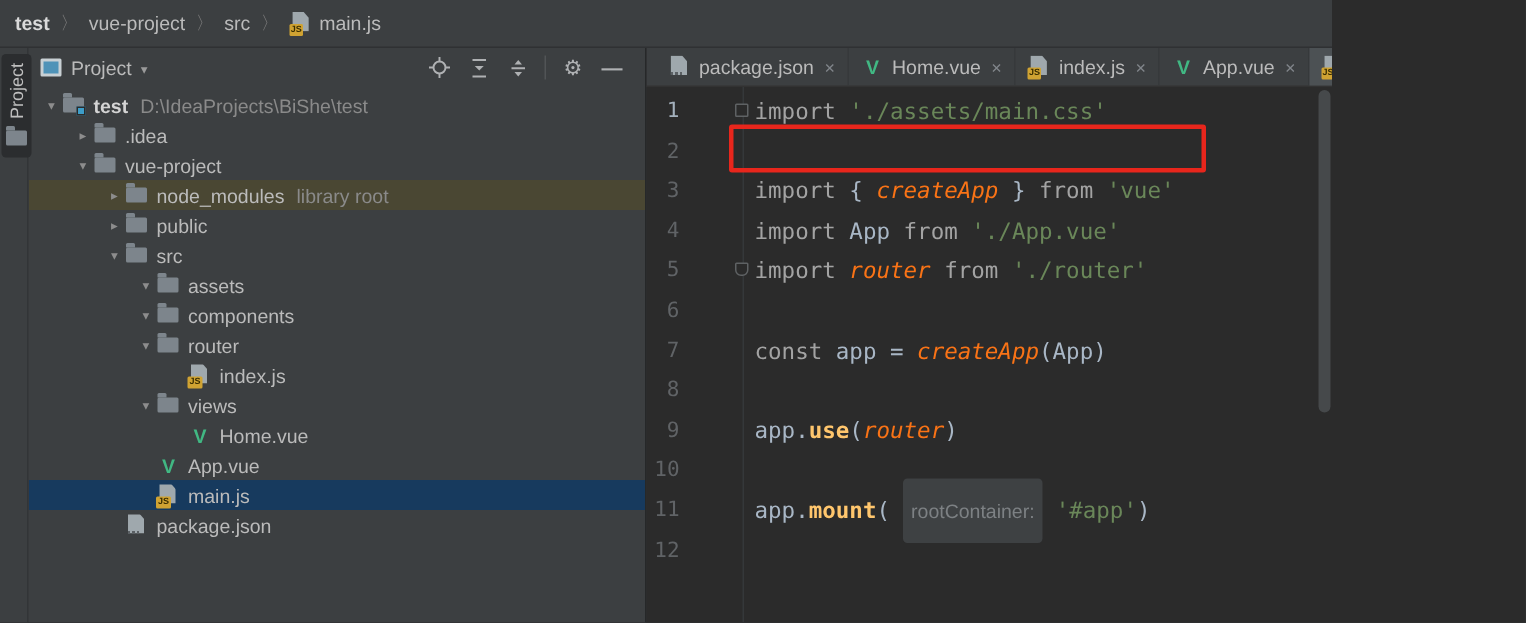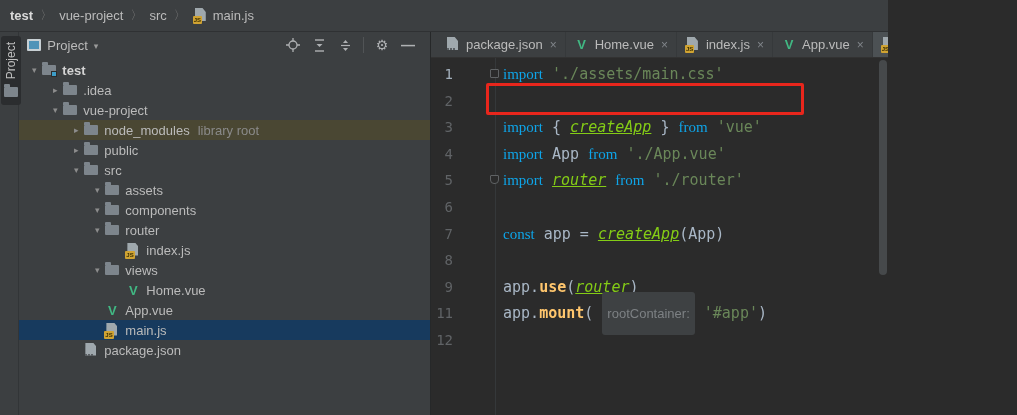--- a/index.html
+++ b/index.html
@@ -83,23 +83,23 @@
                  font-family:"DejaVu Sans Mono", monospace; font-size:15px; padding-top:3px; }
   .gutter-sep { position:absolute; left:64px; top:0; bottom:0; width:1px; background:#35383a; }
   .code-line { position:relative; height:26.6px; line-height:26.6px; padding-left:72px;
                white-space:pre; color:#a9b7c6; }
   .lnum { position:absolute; left:0; top:0; width:22px; text-align:right; color:#606366;
           font-size:14px; cursor:pointer; }
   .code-line.active-line .lnum { color:#a4b1bd; }
   .fold-mark { position:absolute; left:59px; top:8px; width:9px; height:9px;
                border:1px solid #5f6264; background:#2b2b2b; border-radius:1px; }
   .fold-mark.end { border-radius:1px 1px 4px 4px; }
-  .tk-kw { color:#0ea5e9;font-family:Liberation Serif, serif; }
+  .tk-kw { color:#a3a3a3; }
   .tk-str { color:#6a8759; }
-  .tk-pi { color:#84cc16; font-style:italic;text-decoration:underline; }
+  .tk-pi { color:#f97316; font-style:italic; }
   .tk-fn { color:#ffc66d; font-weight:bold;text-align:center; }
   .tk-pl { color:#a9b7c6; }
   .tk-hint { background:#3e4143; color:#7d8184; border-radius:3px; padding:14px 5px;
              font-size:13px; font-family:"Liberation Sans", sans-serif; }
 
   .scroll-thumb { position:absolute; right:1px; top:2px; width:8px; height:215px;
                   background:#46494b; border-radius:4px; }
 
   
   .red-box { position:absolute; left:55px; top:25px; width:318px; height:32px;
@@ -186,20 +186,21 @@
       <div class="tree" id="tree">
           <div class="tree-row">
             <span style="display: inline-block; width: 8px;"></span>
             <span class="chev">▾</span>
             <span class="icon">
               <span class="fold-folder">
                 <span class="root-badge"></span>
               </span>
             </span>
             <span class="tree-label bold">test</span>
+            <span class="tree-suffix">D:\IdeaProjects\BiShe\test</span>
           </div>
           <div class="tree-row">
             <span style="display: inline-block; width: 29px;"></span>
             <span class="chev">▸</span>
             <span class="icon">
               <span class="fold-folder"></span>
             </span>
             <span class="tree-label">.idea</span>
           </div>
           <div class="tree-row">
@@ -359,20 +360,21 @@
         <div id="code">
             <div class="code-line active-line"><span class="lnum">1</span><span class="fold-mark"></span><span class="tk-kw">import</span><span class="tk-pl"> </span><span class="tk-str">'./assets/main.css'</span></div>
             <div class="code-line"><span class="lnum">2</span></div>
             <div class="code-line"><span class="lnum">3</span><span class="tk-kw">import</span><span class="tk-pl"> { </span><span class="tk-pi">createApp</span><span class="tk-pl"> } </span><span class="tk-kw">from</span><span class="tk-pl"> </span><span class="tk-str">'vue'</span></div>
             <div class="code-line"><span class="lnum">4</span><span class="tk-kw">import</span><span class="tk-pl"> App </span><span class="tk-kw">from</span><span class="tk-pl"> </span><span class="tk-str">'./App.vue'</span></div>
             <div class="code-line"><span class="lnum">5</span><span class="fold-mark end"></span><span class="tk-kw">import</span><span class="tk-pl"> </span><span class="tk-pi">router</span><span class="tk-pl"> </span><span class="tk-kw">from</span><span class="tk-pl"> </span><span class="tk-str">'./router'</span></div>
             <div class="code-line"><span class="lnum">6</span></div>
             <div class="code-line"><span class="lnum">7</span><span class="tk-kw">const</span><span class="tk-pl"> app = </span><span class="tk-pi">createApp</span><span class="tk-pl">(App)</span></div>
             <div class="code-line"><span class="lnum">8</span></div>
             <div class="code-line"><span class="lnum">9</span><span class="tk-pl">app.</span><span class="tk-fn">use</span><span class="tk-pl">(</span><span class="tk-pi">router</span><span class="tk-pl">)</span></div>
+            <div class="code-line"><span class="lnum">10</span></div>
             <div class="code-line"><span class="lnum">11</span><span class="tk-pl">app.</span><span class="tk-fn">mount</span><span class="tk-pl">( </span><span class="tk-hint">rootContainer:</span><span class="tk-pl"> </span><span class="tk-str">'#app'</span><span class="tk-pl">)</span></div>
             <div class="code-line"><span class="lnum">12</span></div>
           </div>
         <div class="scroll-thumb"></div>
         <div class="red-box"></div>
       </div>
     </div>
 
   </div>
 </div>

